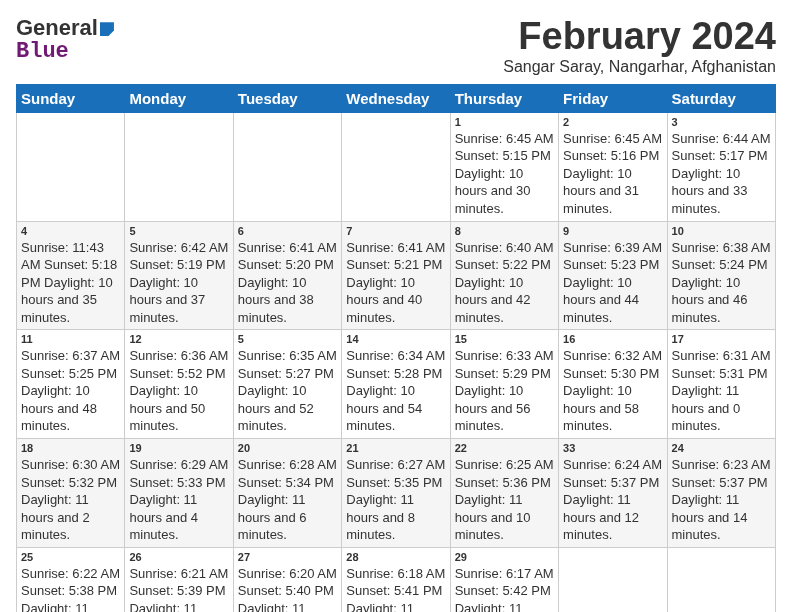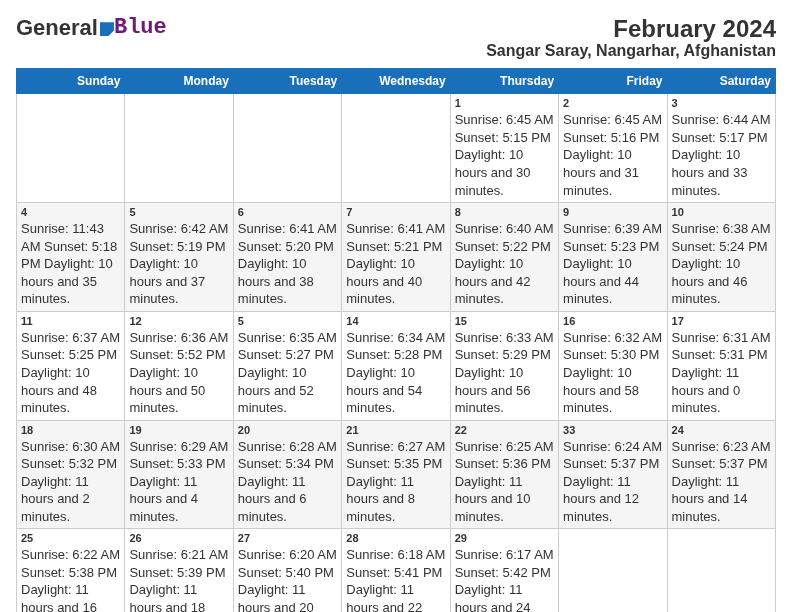--- a/index.html
+++ b/index.html
@@ -11,21 +11,21 @@
       padding: 16px;
     }
     .header {
       display: flex;
       justify-content: space-between;
       align-items: flex-start;
       margin-bottom: 8px;
     }
     .logo {
       display: flex;
-      flex-direction: row;
+      flex-direction: column;
       align-items: flex-start;
       font-size: 22px;
       font-weight: bold;
       line-height: 1.1;
     }
     .logo .general {
       color: #333;
     }
     .logo .blue {
       color: #701a75;
@@ -37,41 +37,41 @@
       height: 14px;
       background: #1a6fba;
       clip-path: polygon(0 0, 100% 0, 100% 60%, 60% 100%, 0 100%);
       margin-left: 2px;
       vertical-align: middle;
     }
     .title-block {
       text-align: right;
     }
     .month-year {
-      font-size: 24px;
+      font-size: 38px;
       font-weight: bold;
       color: #333;
       line-height: 1.1;
     }
     .location {
       font-size: 16px;
       color: #333;
-      font-weight: bold;
+      font-weight: normal;
     }
     table {
       width: 100%;
       border-collapse: collapse;
     }
     thead tr th {
       background: #1a6fba;
       color: #fff;
-      font-size: 12px;
+      font-size: 15px;
       font-weight: bold;
       padding: 5px 4px;
-      text-align: right;
+      text-align: left;
       border: 1px solid #1a6fba;
     }
     tbody tr td {
       vertical-align: top;
       border: 1px solid #ccc;
       font-size: 10px;
       color: #333;
       padding: 3px 4px;
       width: calc(100% / 7);
       height: 82px;

